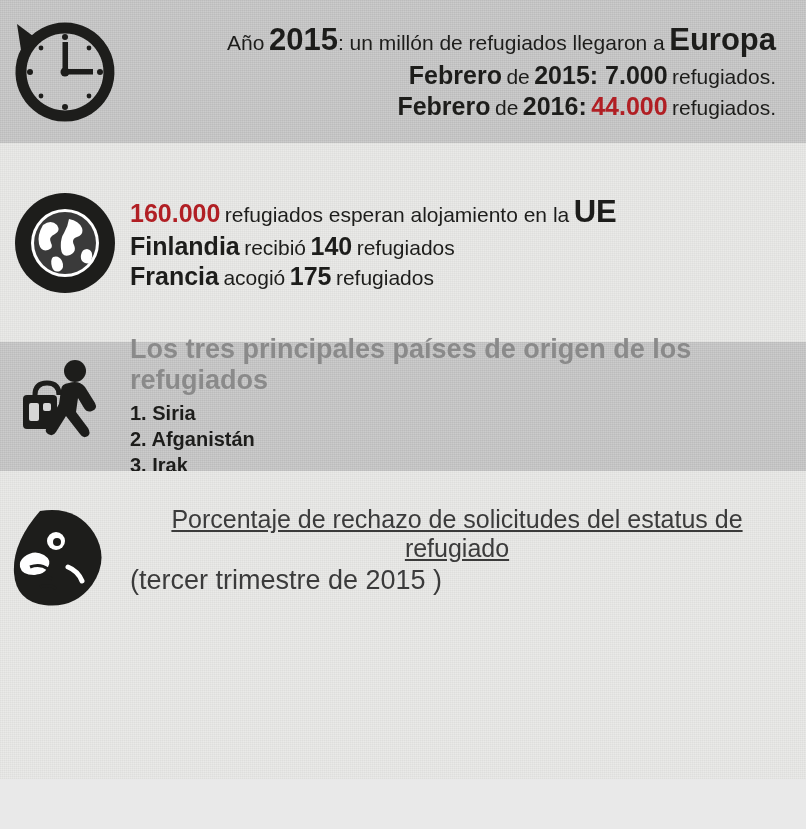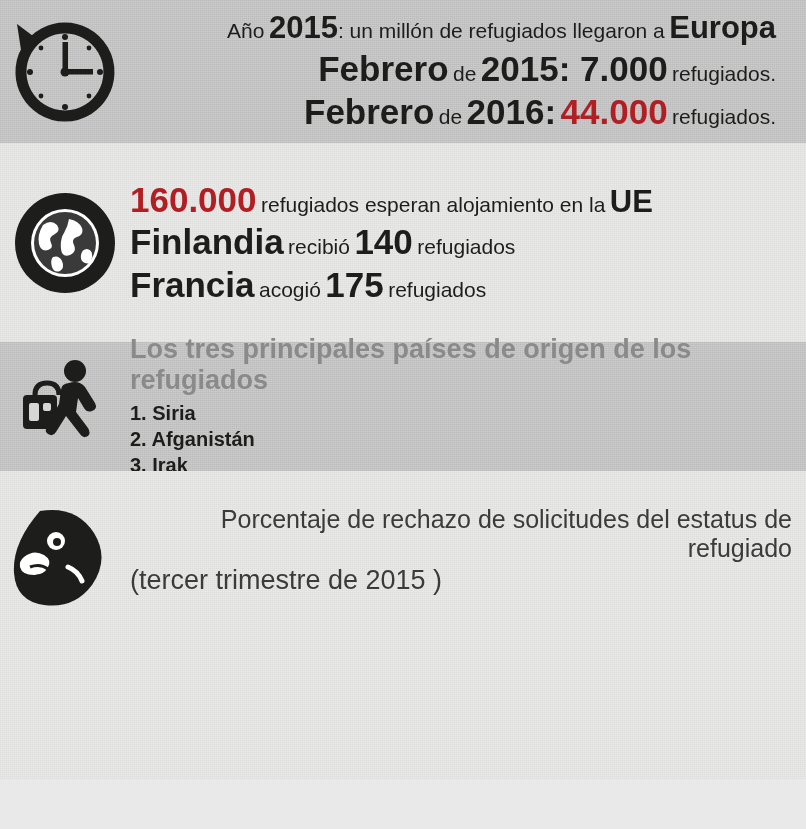--- a/index.html
+++ b/index.html
@@ -46,39 +46,39 @@
 
   .icon-col {
     width: 130px;
     min-width: 130px;
     display: flex;
     align-items: center;
     justify-content: center;
   }
   .text-col {
     flex: 1;
-    padding-right: 14px;
+    padding-right: 22px;
   }
 
   
   .line {
     color: #1d1d1b;
     line-height: 1.15;
     white-space: nowrap;
   }
   .small {
     font-size: 21px;
     font-weight: normal;
   }
   .big {
     font-size: 31px;
     font-weight: bold;
   }
   .xbig {
-    font-size: 35px;
+    font-size: 25px;
     font-weight: bold;
   }
   .red {
     color: #b11f24;
     font-weight: bold;
   }
   .grey-head {
     color: #8a8a8a;
     font-size: 27px;
     font-weight: bold;
@@ -99,21 +99,21 @@
   
   .b3 .head { margin-bottom: 6px; }
   .b3 .item {
     font-size: 20px;
     font-weight: bold;
     color: #1d1d1b;
     margin: 3px 0;
   }
 
   
-  .b4 .head { text-align: right; }
+  .b4 .head { text-align: center; text-decoration: underline; }
   .b4 .sub {
     text-align: left;
     color: #3b3b3b;
     font-size: 27px;
     margin-top: 2px;
   }
   .b4 .rows { margin-top: 22px; }
   .b4 .row {
     margin: 8px 0;
     white-space: nowrap;

